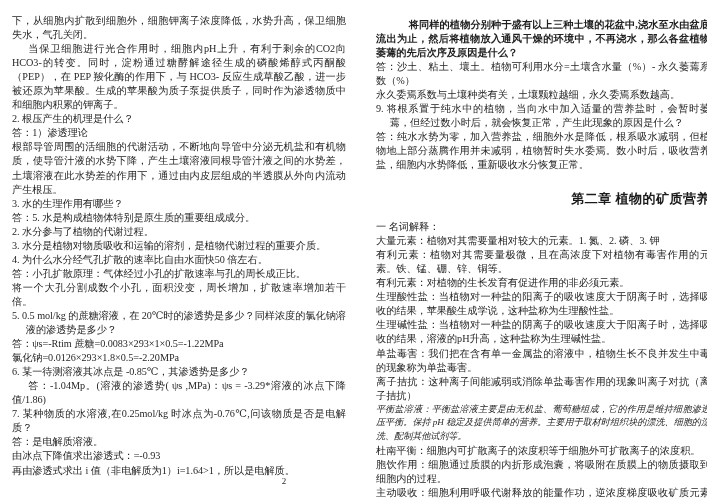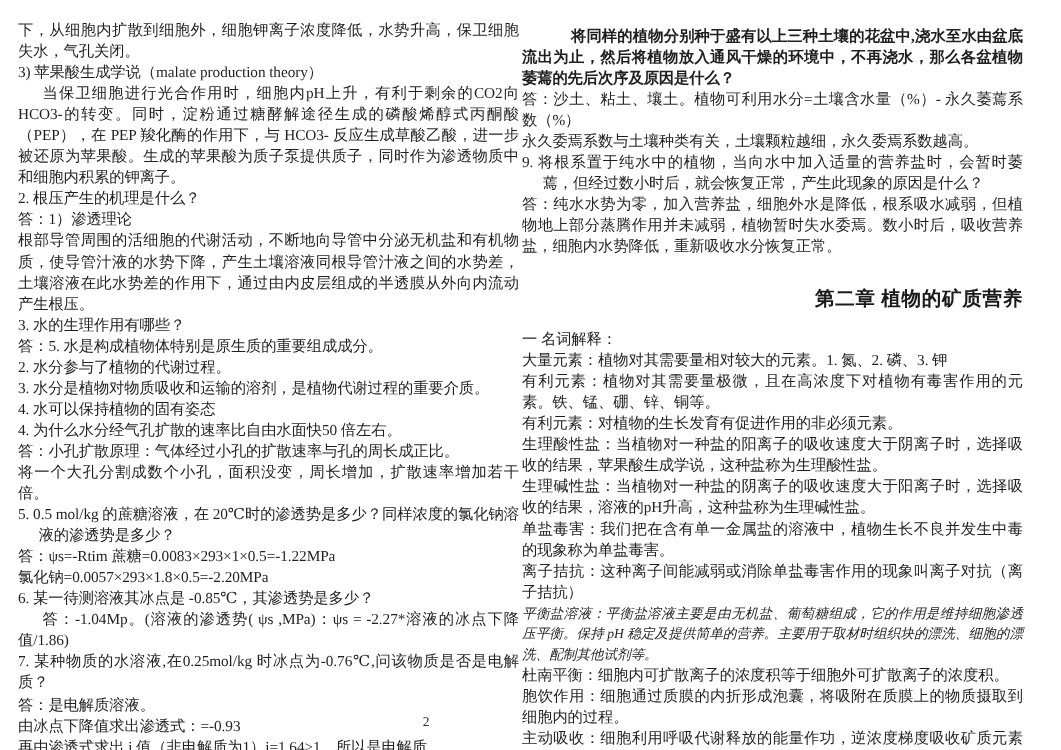--- a/index.html
+++ b/index.html
@@ -14,21 +14,21 @@
     color: #1b1b1b;
     overflow: hidden;
   }
   .page {
     position: relative;
     width: 568px;
     height: 500px;
     box-sizing: border-box;
     padding: 14px 12px 0 12px;
     display: flex;
-    gap: 2px;
+    gap: 30px;
   }
   .col {
     width: 334px;
     flex: 0 0 334px;
   }
   .col.right { padding-top: 4px; }
 
   p {
     margin: 0;
     font-size: 10.2px;
@@ -70,38 +70,36 @@
   }
 </style>
 </head>
 <body>
 
 <div class="page">
 
   <div class="col left">
     <div id="left-blocks">
         <p>下，从细胞内扩散到细胞外，细胞钾离子浓度降低，水势升高，保卫细胞失水，气孔关闭。</p>
-        <p>3) 苹果酸生成学说（malate production theory）</p>
         <p class="ind1">当保卫细胞进行光合作用时，细胞内pH上升，有利于剩余的CO2向HCO3-的转变。同时，淀粉通过糖酵解途径生成的磷酸烯醇式丙酮酸（PEP），在 PEP 羧化酶的作用下，与 HCO3- 反应生成草酸乙酸，进一步被还原为苹果酸。生成的苹果酸为质子泵提供质子，同时作为渗透物质中和细胞内积累的钾离子。</p>
         <p>2. 根压产生的机理是什么？</p>
         <p>答：1）渗透理论</p>
         <p>根部导管周围的活细胞的代谢活动，不断地向导管中分泌无机盐和有机物质，使导管汁液的水势下降，产生土壤溶液同根导管汁液之间的水势差，土壤溶液在此水势差的作用下，通过由内皮层组成的半透膜从外向内流动产生根压。</p>
         <p>3. 水的生理作用有哪些？</p>
         <p>答：5. 水是构成植物体特别是原生质的重要组成成分。</p>
         <p>2. 水分参与了植物的代谢过程。</p>
         <p>3. 水分是植物对物质吸收和运输的溶剂，是植物代谢过程的重要介质。</p>
-        <p>4. 水可以保持植物的固有姿态</p>
         <p>4. 为什么水分经气孔扩散的速率比自由水面快50 倍左右。</p>
         <p>答：小孔扩散原理：气体经过小孔的扩散速率与孔的周长成正比。</p>
         <p>将一个大孔分割成数个小孔，面积没变，周长增加，扩散速率增加若干倍。</p>
         <p class="hang">5. 0.5 mol/kg 的蔗糖溶液，在 20℃时的渗透势是多少？同样浓度的氯化钠溶液的渗透势是多少？</p>
         <p>答：ψs=-Rtim    蔗糖=0.0083×293×1×0.5=-1.22MPa</p>
-        <p>氯化钠=0.0057×293×1.8×0.5=-2.20MPa</p>
+        <p>氯化钠=0.0126×293×1.8×0.5=-2.20MPa</p>
         <p>6. 某一待测溶液其冰点是 -0.85℃，其渗透势是多少？</p>
-        <p class="ind1">答：-1.04Mp。(溶液的渗透势( ψs ,MPa)：ψs = -2.27*溶液的冰点下降值/1.86)</p>
+        <p class="ind1">答：-1.04Mp。(溶液的渗透势( ψs ,MPa)：ψs = -3.29*溶液的冰点下降值/1.86)</p>
         <p>7. 某种物质的水溶液,在0.25mol/kg 时冰点为-0.76℃,问该物质是否是电解质？</p>
         <p>答：是电解质溶液。</p>
         <p>由冰点下降值求出渗透式：=-0.93</p>
         <p>再由渗透式求出 i 值（非电解质为1）i=1.64&gt;1，所以是电解质。</p>
       </div>
 
   </div>
 
   <div class="col right">
     <div id="right-blocks-pre">

